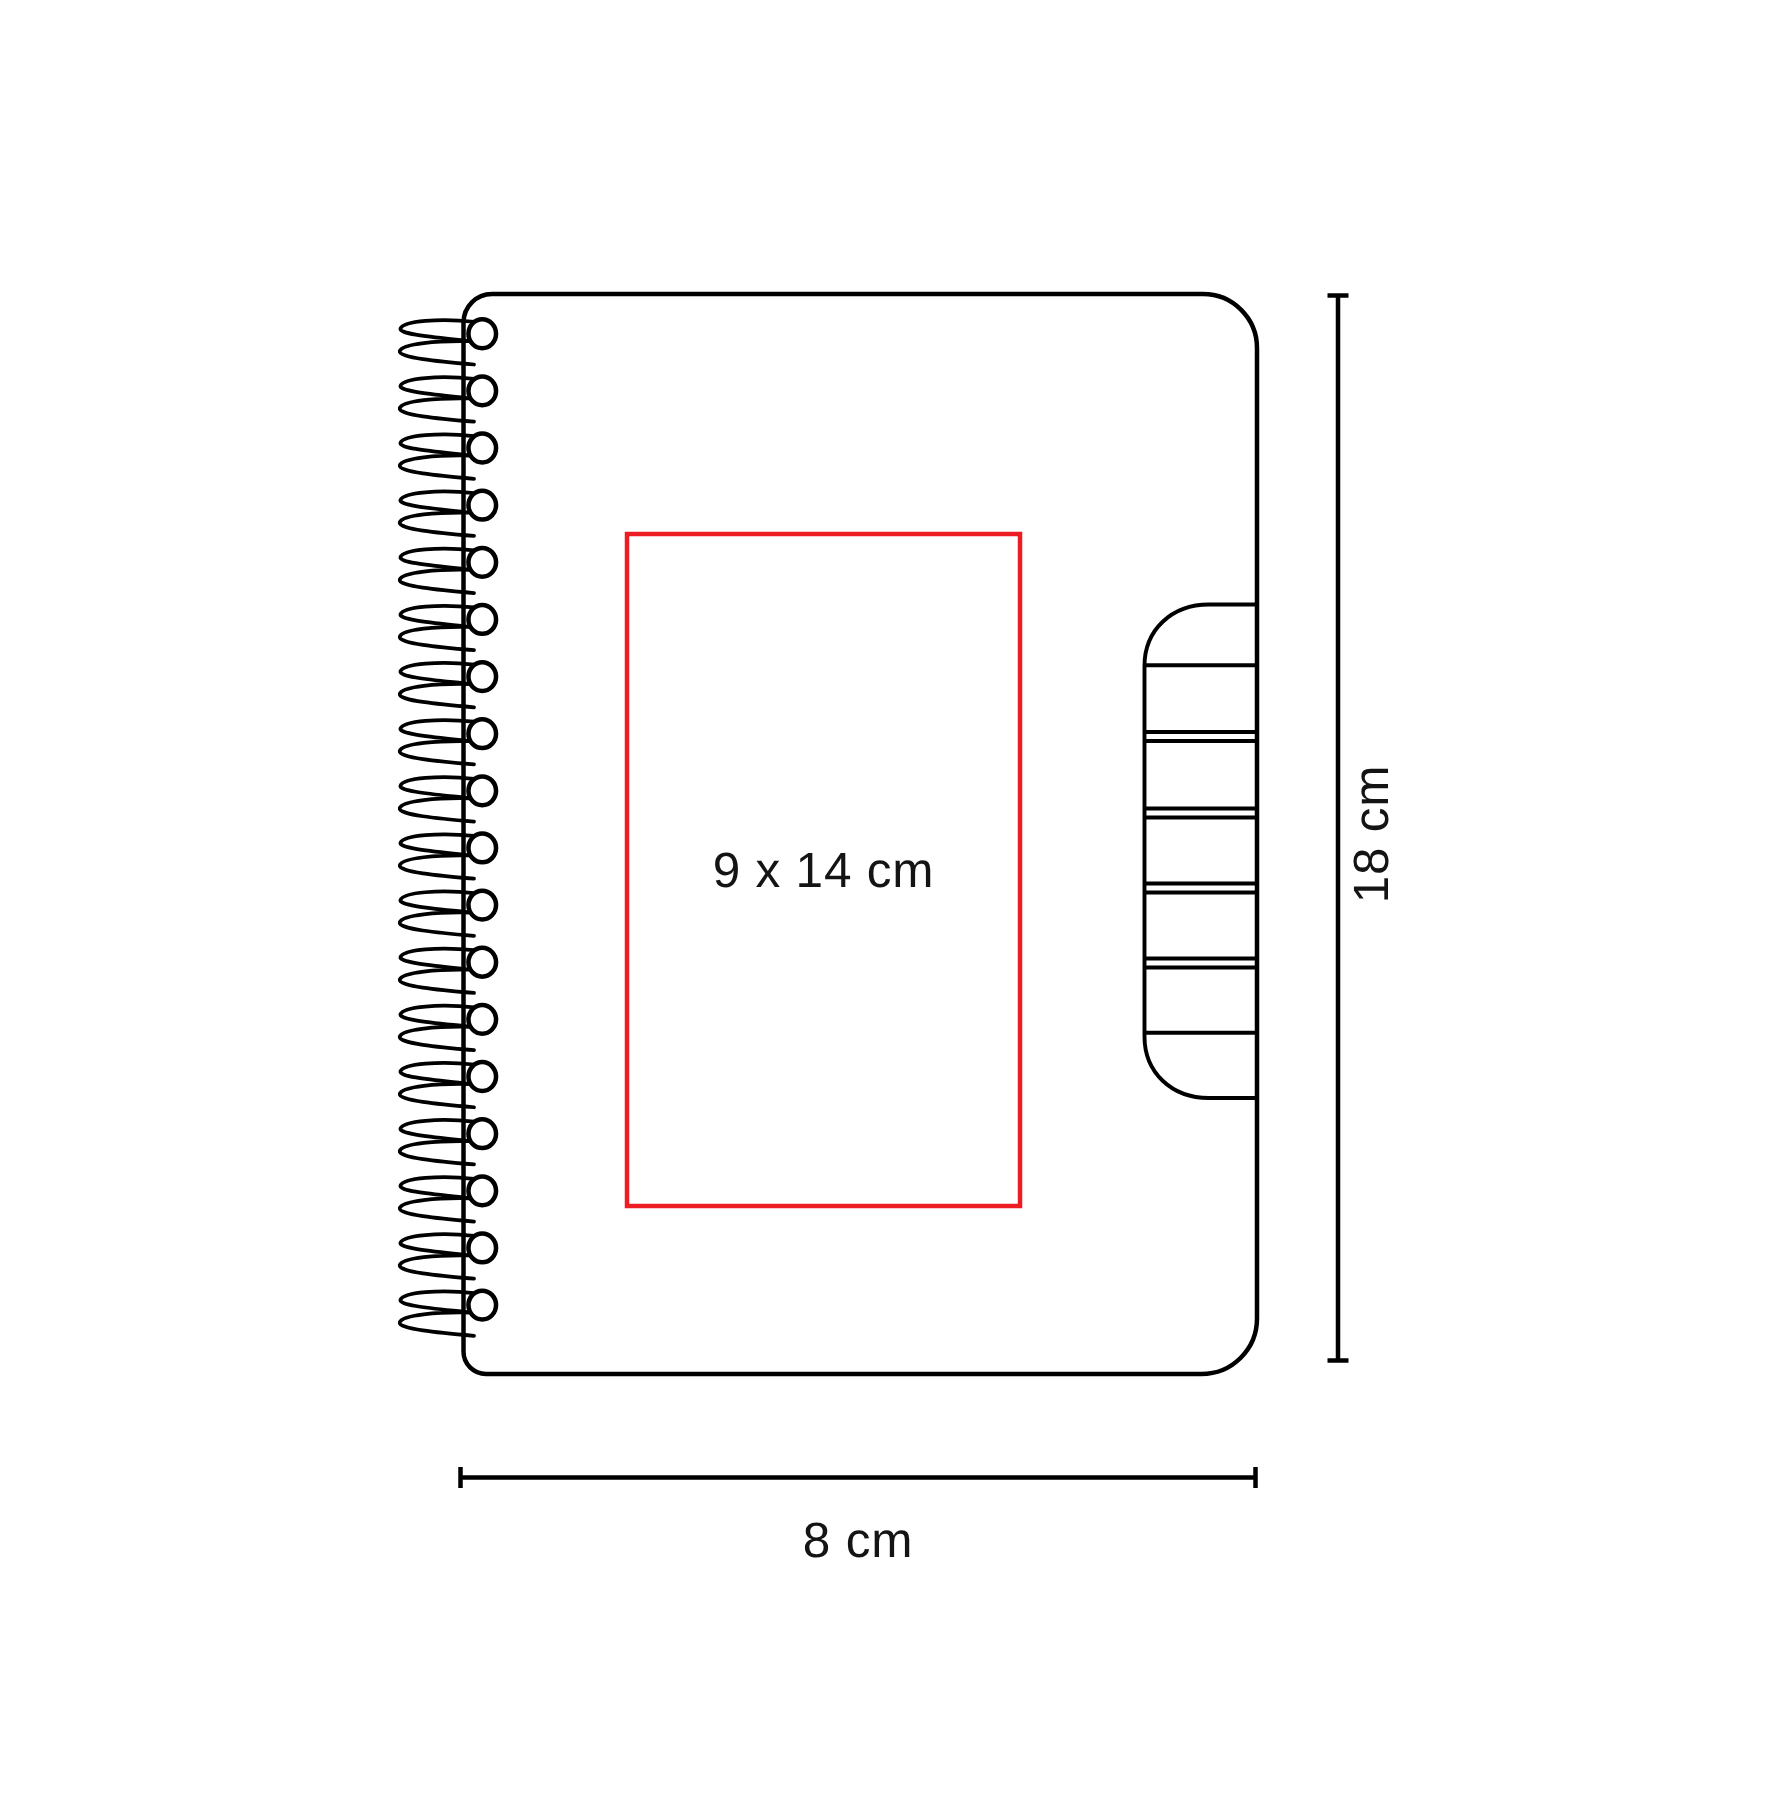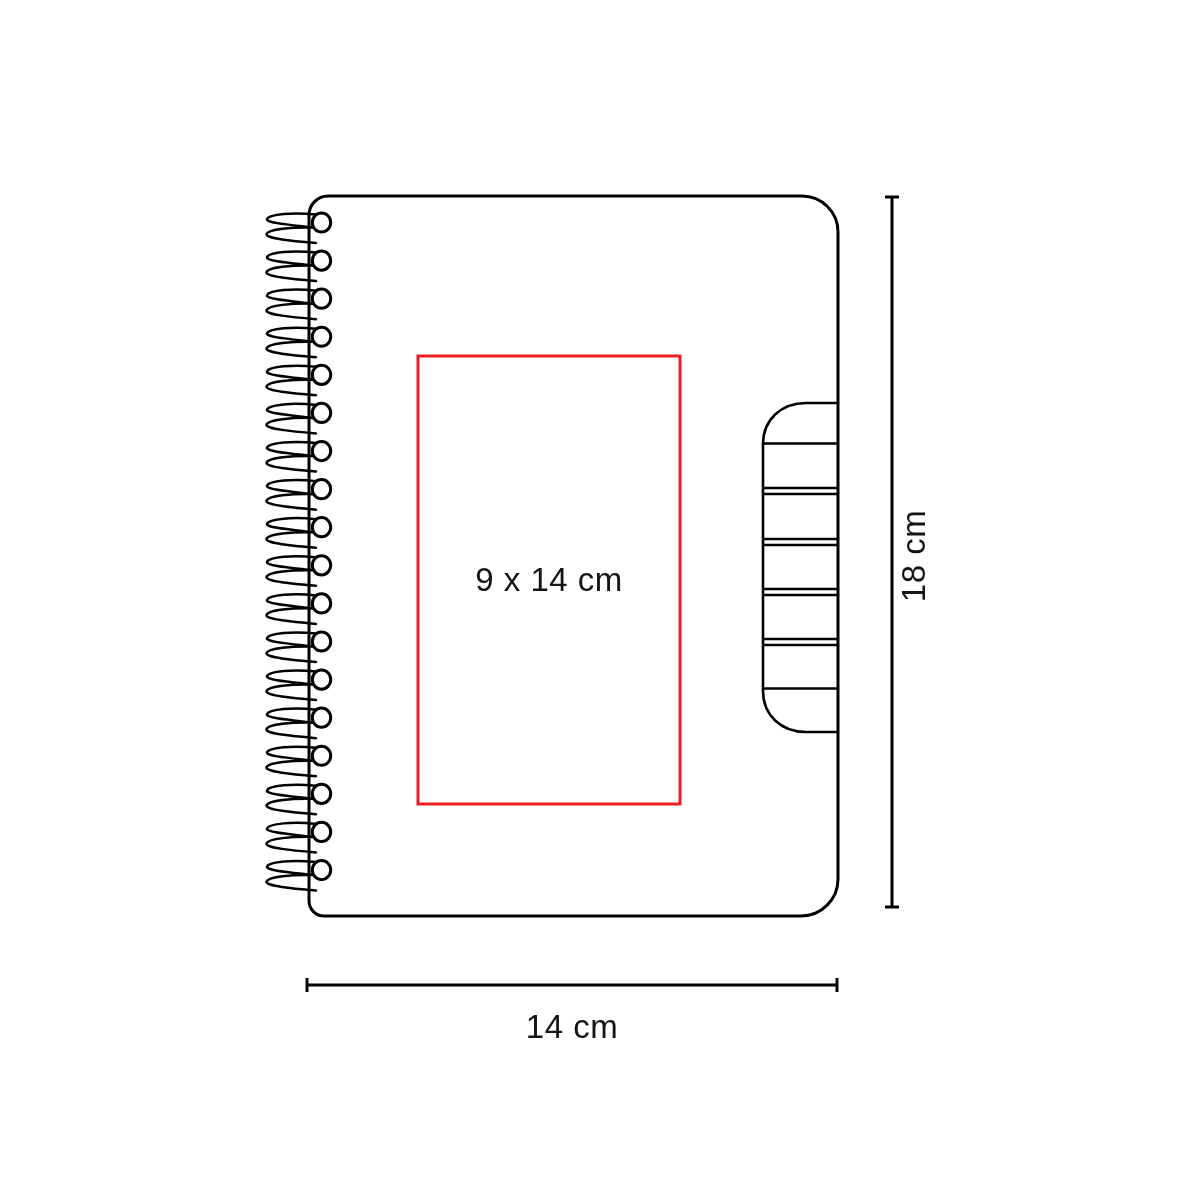--- a/index.html
+++ b/index.html
@@ -121,14 +121,14 @@
       <line x1="307" y1="985" x2="837" y2="985"></line>
       <line x1="307" y1="978" x2="307" y2="992"></line>
       <line x1="837" y1="978" x2="837" y2="992"></line>
     </g>
   </svg>
 
   <div class="label print-label">9 x 14 cm</div>
 
   <div class="label height-label">18 cm</div>
 
-  <div class="label width-label">14 cm</div>
+  <div class="label width-label">8 cm</div>
 </div>
 
 </body></html>

